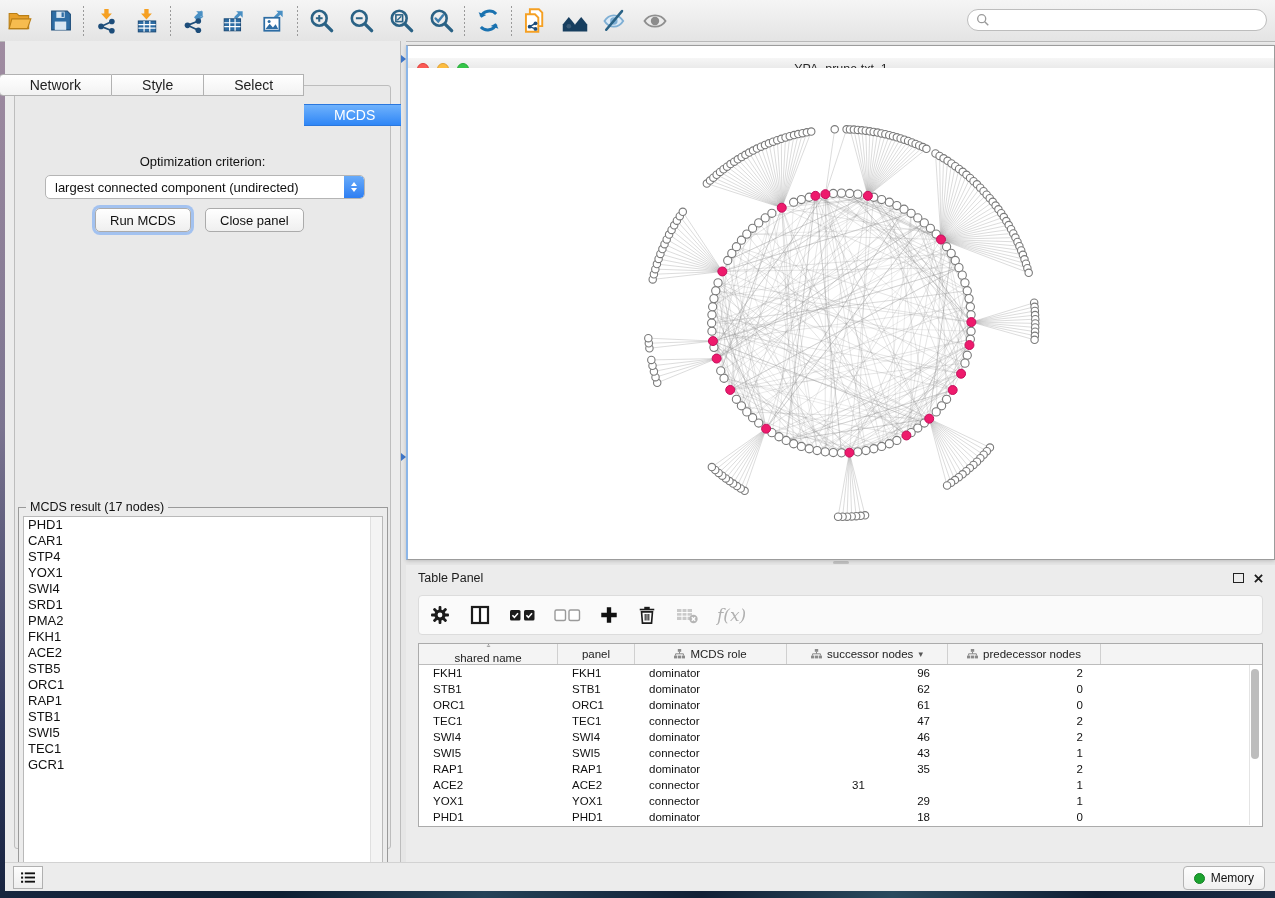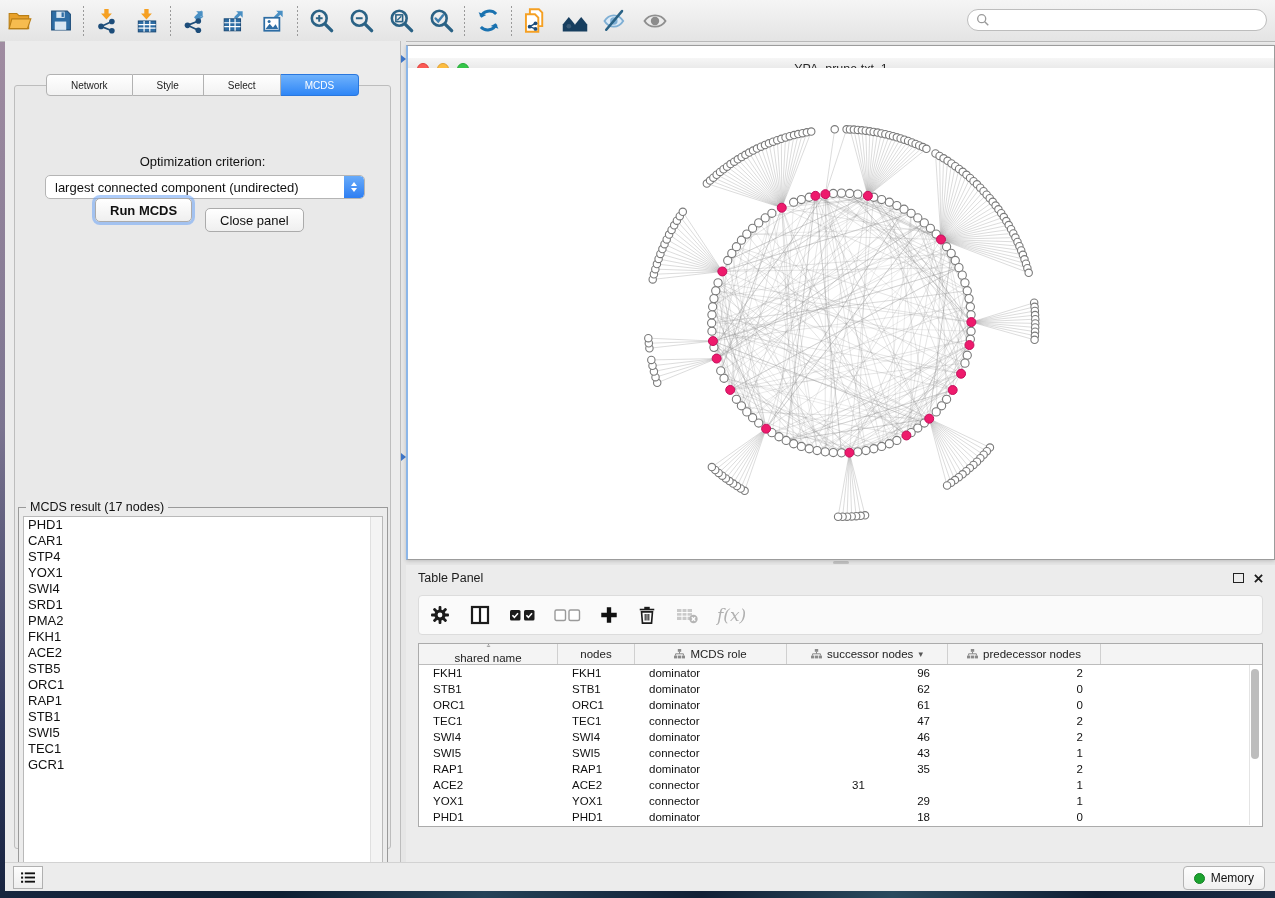--- a/index.html
+++ b/index.html
@@ -27,38 +27,38 @@
 
   
   #control-panel{left:5px;top:41px;width:396px;height:821px;background:#ececec;border-right:1px solid #bdbdbd;box-sizing:border-box;}
   .panel-titlebar{position:absolute;left:0;right:0;top:0;height:26px;display:flex;align-items:center;}
   .panel-title{font-size:12.5px;color:#1c1c1c;padding-left:12px;}
   .panel-btns{margin-left:auto;display:flex;gap:10px;padding-right:12px;align-items:center;}
   .float-glyph{width:9px;height:8px;border:1.5px solid #222;display:inline-block;}
   #cp-box{position:absolute;left:9px;right:9px;top:44px;height:762px;background:#e9e9e9;
     border:1px solid #bdbdbd;border-radius:3px;}
   .seg{display:flex;}
-  .seg .seg-btn{font-family:inherit;font-size:10px;color:#222;height:22px;padding:0 24px;
+  .seg .seg-btn{font-family:inherit;font-size:14px;color:#222;height:22px;padding:0 30px;
     background:linear-gradient(#ffffff,#f2f2f2);border:1px solid #b2b2b2;border-left-width:0;cursor:default;}
   .seg .seg-btn:first-child{border-left-width:1px;border-radius:4px 0 0 4px;}
   .seg .seg-btn:last-child{border-radius:0 4px 4px 0;}
-  .seg .seg-btn.active{background:linear-gradient(#6fb2fc,#2f86f6);color:#fff;border-color:#2a77dd;}
+  .seg .seg-btn.active{background:linear-gradient(#6fb2fc,#2f86f6);color:#fff;border-color:#2a77dd;margin-top:30px;}
   #cp-tabs{position:absolute;left:0;right:0;top:33px;display:flex;justify-content:center;}
   #opt-label{position:absolute;left:0;right:0;top:113px;text-align:center;font-size:13px;color:#111;}
   #criterion-select{position:absolute;left:40px;top:134px;width:320px;height:24px;background:#fff;
     border:1px solid #b5b5b5;border-radius:5px;display:flex;align-items:center;box-sizing:border-box;overflow:hidden;}
   #criterion-text{flex:1;font-size:13px;color:#111;padding-left:9px;white-space:nowrap;}
   #criterion-stepper{width:20px;height:100%;background:linear-gradient(#68abfa,#2e7ef2);
     display:flex;flex-direction:column;align-items:center;justify-content:center;gap:2px;border-radius:0 4px 4px 0;}
   .chev{width:0;height:0;border-left:3.5px solid transparent;border-right:3.5px solid transparent;}
   .chev.up{border-bottom:4.5px solid #fff;}
   .chev.down{border-top:4.5px solid #fff;}
   .push-btn{position:absolute;height:24px;font-family:inherit;font-size:13px;color:#111;
     background:linear-gradient(#ffffff,#efefef);border:1px solid #ababab;border-radius:5px;padding:0 14px;}
-  #run-btn{left:90px;top:157px;box-shadow:0 0 0 3px rgba(106,162,246,.55);font-weight:bold;}
+  #run-btn{left:90px;top:167px;box-shadow:0 0 0 3px rgba(106,162,246,.55);}
   #closepanel-btn{left:200px;top:167px;}
 
   #mcds-group{position:absolute;left:13px;top:466px;width:368px;height:372px;
     border:1px solid #9a9a9a;background:#ececec;}
   #mcds-legend{position:absolute;left:7px;top:-8px;background:#ececec;padding:0 4px;font-size:12.5px;color:#111;}
   #mcds-list{position:absolute;left:4px;right:4px;top:8px;bottom:4px;background:#fff;border:1px solid #b9b9b9;overflow:hidden;}
   #mcds-scroll{position:absolute;right:0;top:0;bottom:0;width:11px;background:#f4f4f4;border-left:1px solid #e0e0e0;}
   .result-item{font-size:13px;color:#111;line-height:16px;padding-left:4px;}
 
   
@@ -1065,21 +1065,21 @@
           <svg width="11" height="10" viewBox="0 0 11 10">
             <rect x="3.8" y="0" width="3.4" height="2.8" fill="#8a8a8a"></rect>
             <path d="M5.5 2.8v2M1.6 6.6v-1.8h7.8v1.8" stroke="#8a8a8a" fill="none"></path>
             <rect x="0" y="6.6" width="3.2" height="2.8" fill="#8a8a8a"></rect>
             <rect x="3.9" y="6.6" width="3.2" height="2.8" fill="#8a8a8a"></rect>
             <rect x="7.8" y="6.6" width="3.2" height="2.8" fill="#8a8a8a"></rect>
           </svg>
           <span>shared name</span>
         </div>
         <div class="th" style="width: 77px;">
-          <span>nodes</span>
+          <span>panel</span>
         </div>
         <div class="th" style="width: 152px;">
           <svg width="11" height="10" viewBox="0 0 11 10">
             <rect x="3.8" y="0" width="3.4" height="2.8" fill="#8a8a8a"></rect>
             <path d="M5.5 2.8v2M1.6 6.6v-1.8h7.8v1.8" stroke="#8a8a8a" fill="none"></path>
             <rect x="0" y="6.6" width="3.2" height="2.8" fill="#8a8a8a"></rect>
             <rect x="3.9" y="6.6" width="3.2" height="2.8" fill="#8a8a8a"></rect>
             <rect x="7.8" y="6.6" width="3.2" height="2.8" fill="#8a8a8a"></rect>
           </svg>
           <span>MCDS role</span>

